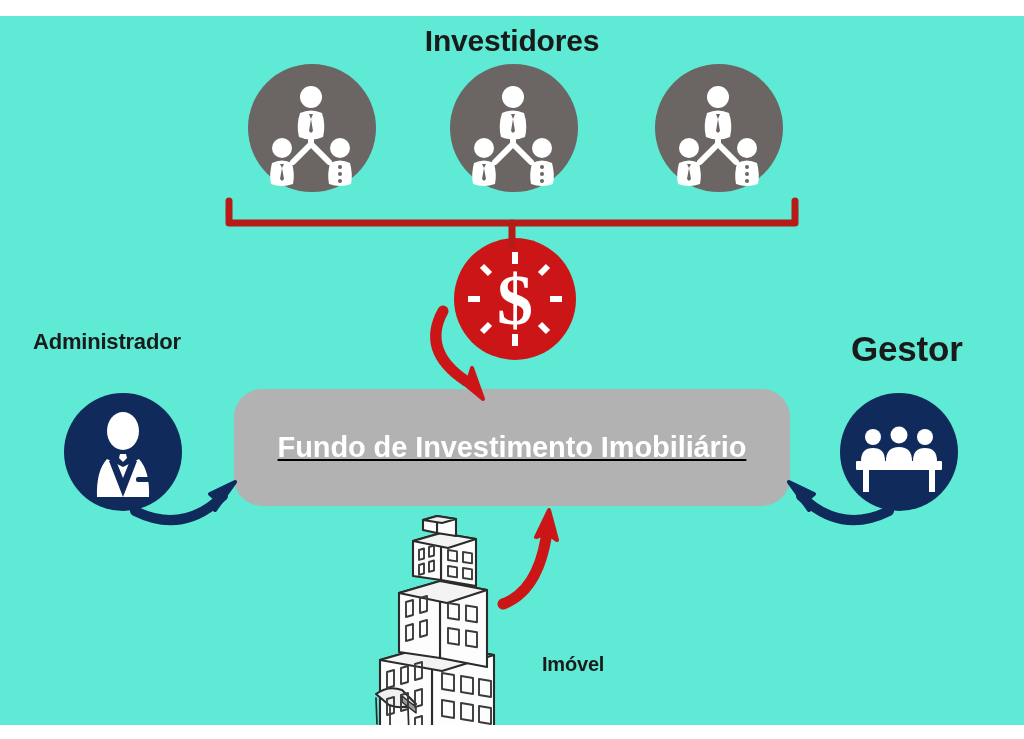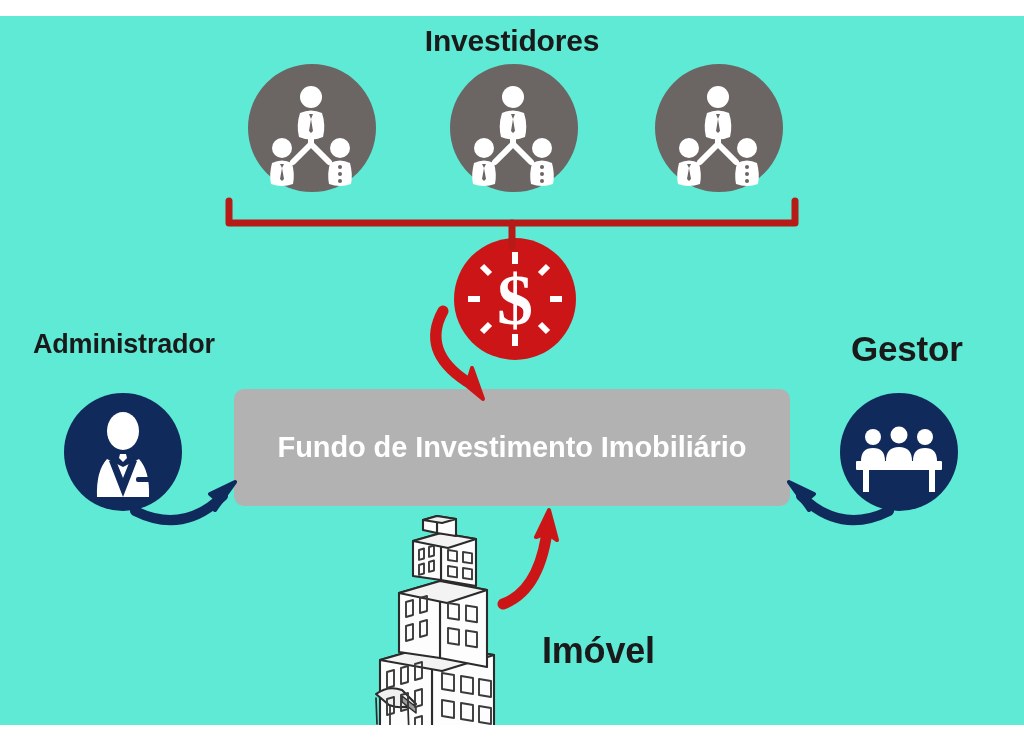--- a/index.html
+++ b/index.html
@@ -29,29 +29,29 @@
     white-space: nowrap;
     letter-spacing: -0.2px;
   }
   #label-investidores {
     left: 0; top: 8px; width: 1024px;
     text-align: center;
     font-size: 30px;
   }
   #label-administrador {
     left: 33px; top: 313px;
-    font-size: 27px;
+    font-size: 22px;
   }
   #label-gestor {
     left: 851px; top: 313px;
     font-size: 35px;
   }
   #label-imovel {
-    left: 542px; top: 614px;
-    font-size: 36px;
+    left: 542px; top: 637px;
+    font-size: 20px;
   }
 
   
   .investor-circle {
     width: 128px; height: 128px;
     border-radius: 50%;
     background: #6b6563;
     top: 48px;
   }
   #investor-1 { left: 248px; }
@@ -76,24 +76,25 @@
     border-radius: 50%;
     background: #cc1517;
   }
   #dollar-circle svg { display: block; }
 
   
   #fund-bar {
     left: 234px; top: 373px;
     width: 556px; height: 117px;
     background: #b2b2b2;
-    border-radius: 10px;
+    border-radius: 28px;
     display: flex;
     align-items: center;
     justify-content: center;
+    text-decoration: underline;
   }
   #fund-bar-text {
     color: #ffffff;
     font-size: 29px;
     font-weight: bold;
     letter-spacing: -0.1px;
     white-space: nowrap;
   }
 
   

